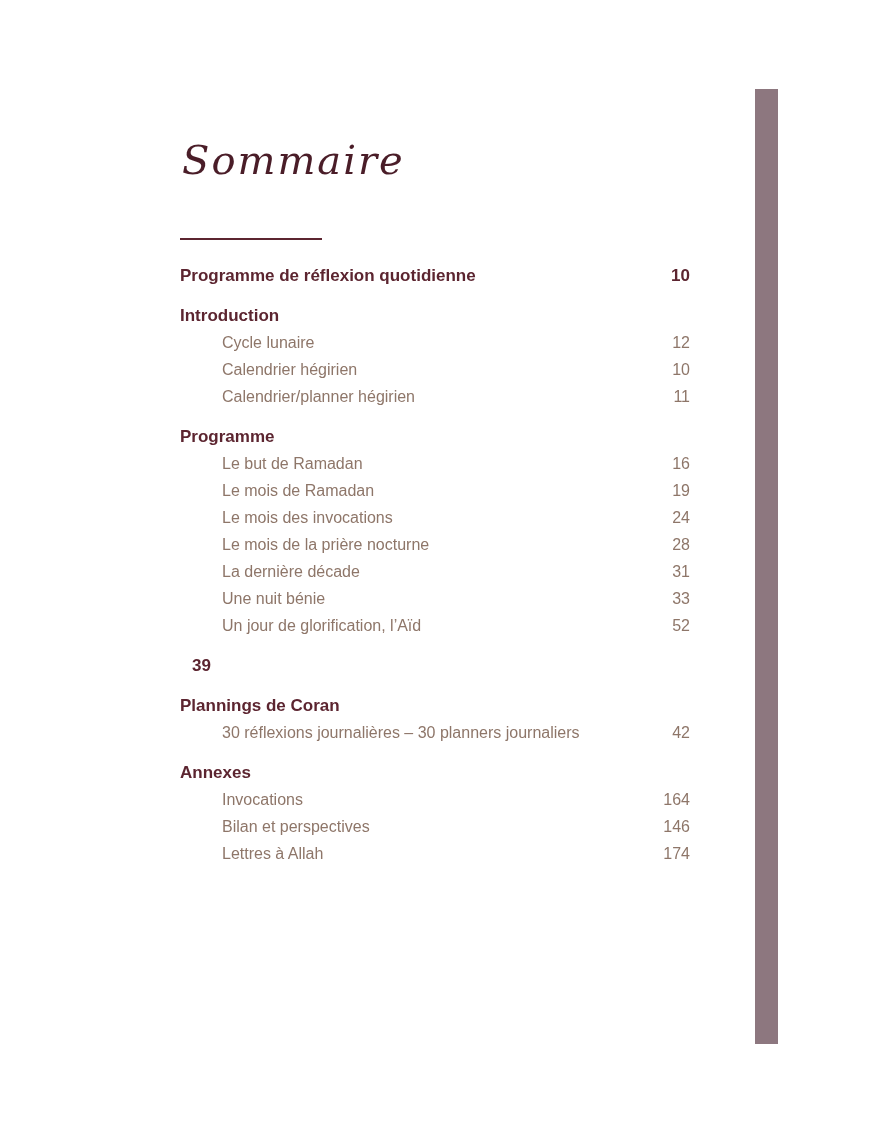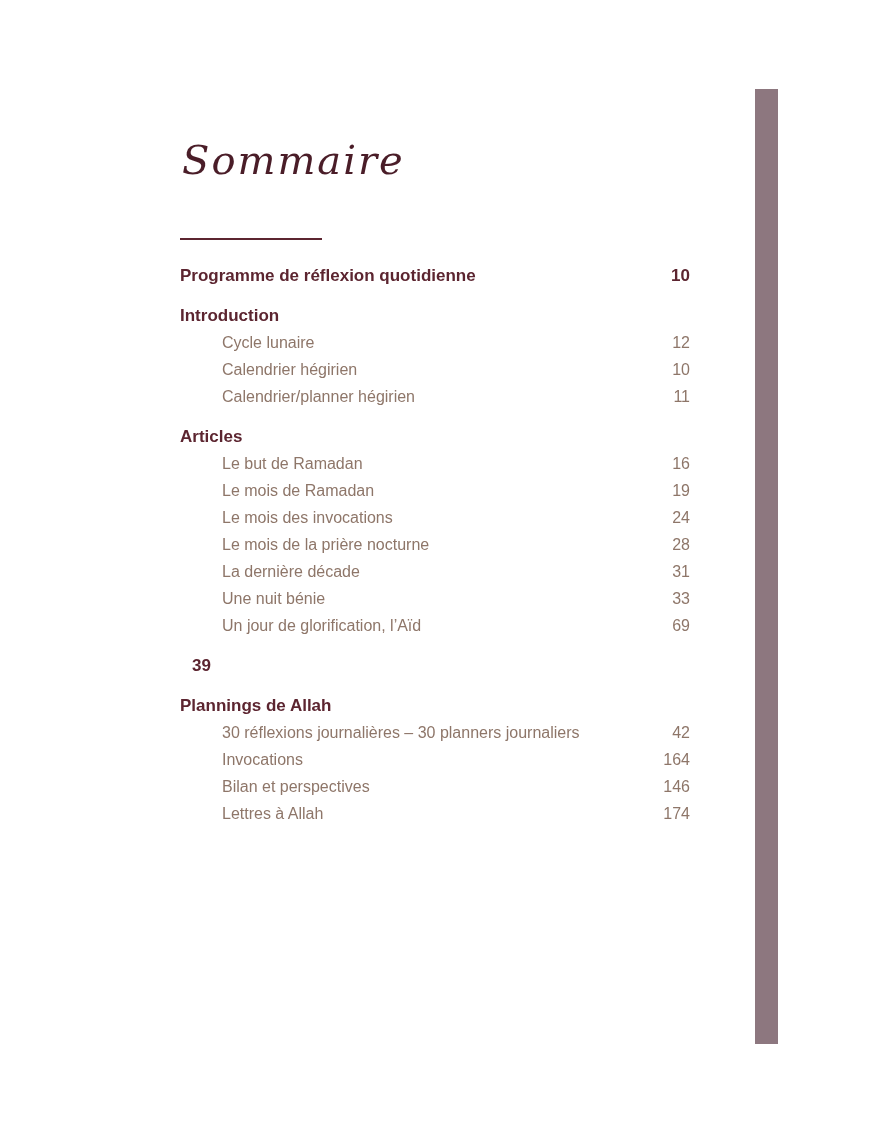--- a/index.html
+++ b/index.html
@@ -95,21 +95,21 @@
     <div class="row item">
       <span class="label">Calendrier hégirien</span>
       <span class="pagenum">10</span>
     </div>
     <div class="row item">
       <span class="label">Calendrier/planner hégirien</span>
       <span class="pagenum">11</span>
     </div>
 
     <div class="row section">
-      <span class="label">Articles</span>
+      <span class="label">Programme</span>
       <span class="pagenum"></span>
     </div>
     <div class="row item">
       <span class="label">Le but de Ramadan</span>
       <span class="pagenum">16</span>
     </div>
     <div class="row item">
       <span class="label">Le mois de Ramadan</span>
       <span class="pagenum">19</span>
     </div>
@@ -124,36 +124,40 @@
     <div class="row item">
       <span class="label">La dernière décade</span>
       <span class="pagenum">31</span>
     </div>
     <div class="row item">
       <span class="label">Une nuit bénie</span>
       <span class="pagenum">33</span>
     </div>
     <div class="row item">
       <span class="label">Un jour de glorification, l’Aïd</span>
-      <span class="pagenum">69</span>
+      <span class="pagenum">52</span>
     </div>
 
     <div class="row section">
       <span class="pagenum">39</span>
     </div>
 
     <div class="row section">
-      <span class="label">Plannings de Allah</span>
+      <span class="label">Plannings de Coran</span>
       <span class="pagenum"></span>
     </div>
     <div class="row item">
       <span class="label">30 réflexions journalières – 30 planners journaliers</span>
       <span class="pagenum">42</span>
     </div>
 
+    <div class="row section">
+      <span class="label">Annexes</span>
+      <span class="pagenum"></span>
+    </div>
     <div class="row item">
       <span class="label">Invocations</span>
       <span class="pagenum">164</span>
     </div>
     <div class="row item">
       <span class="label">Bilan et perspectives</span>
       <span class="pagenum">146</span>
     </div>
     <div class="row item">
       <span class="label">Lettres à Allah</span>

